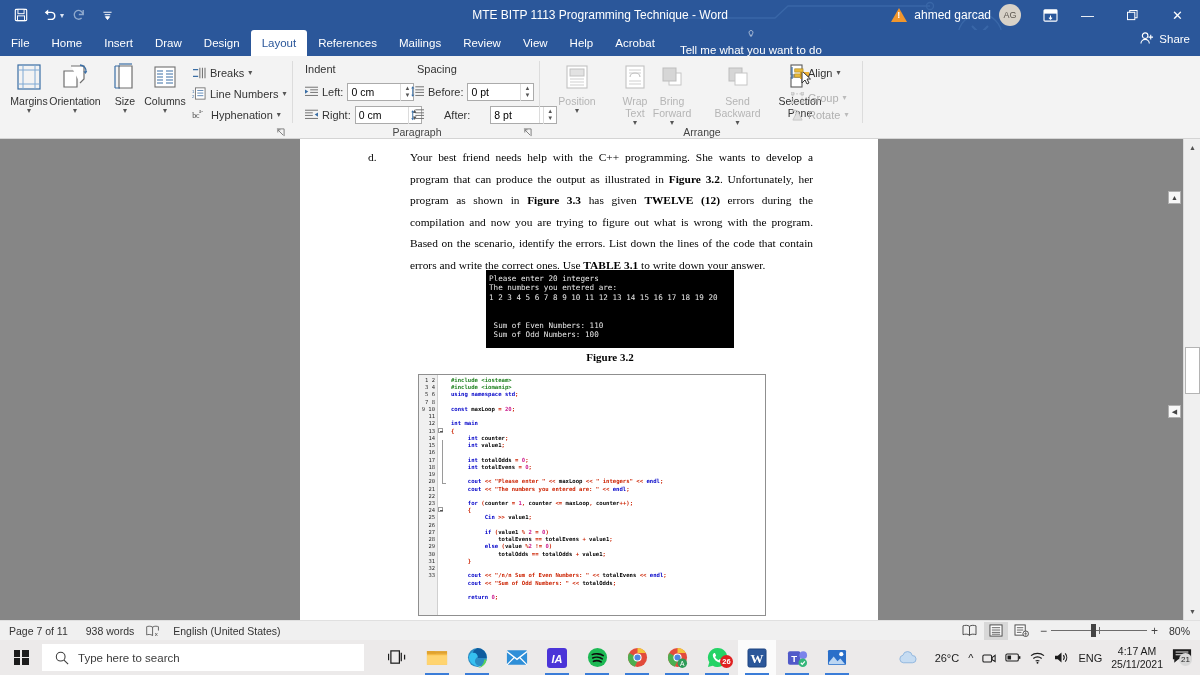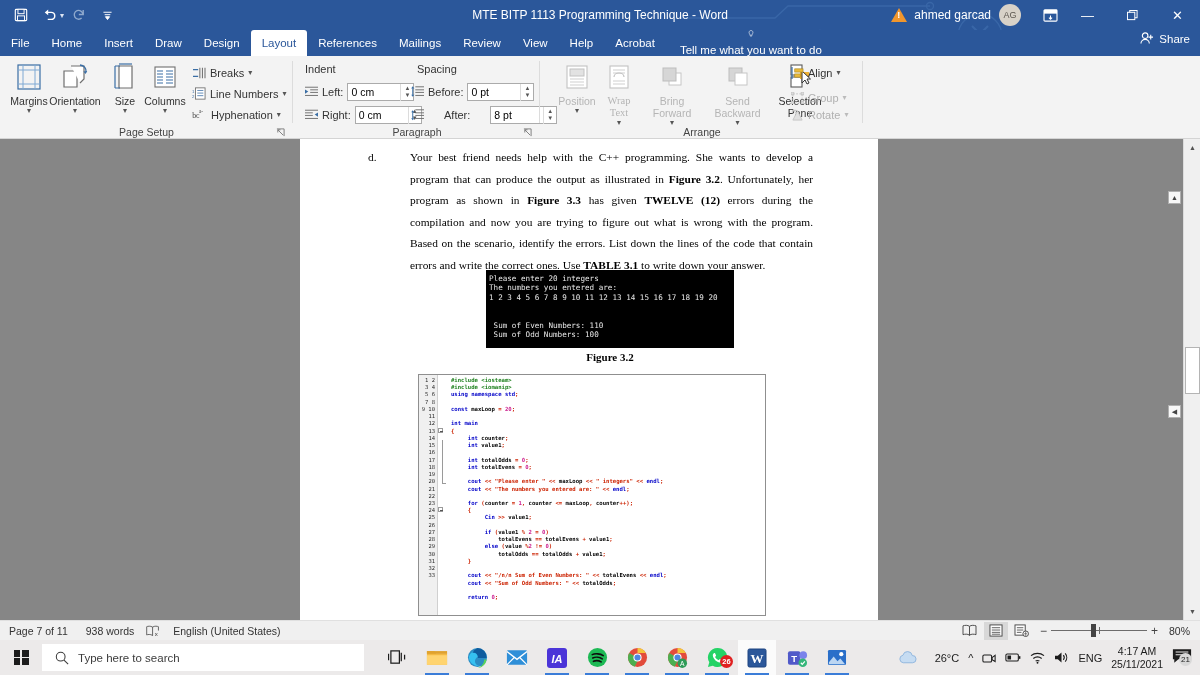--- a/index.html
+++ b/index.html
@@ -426,21 +426,20 @@
       </div>
       <div class="smallrow" style="left:192px; top:49px;">
         <svg width="15" height="13" viewBox="0 0 17 15">
             <text x="0" y="12" font-size="9" font-family="serif" fill="#444">bc</text>
             <text x="8" y="6" font-size="6" font-family="serif" fill="#444">a-</text>
           </svg>
         <span>Hyphenation</span>
         <span class="caret">▾</span>
       </div>
 
-      <div class="rgroup-label">Page Setup</div>
       <div class="dlg-launcher" style="right:8px;">
         <svg width="9" height="9" viewBox="0 0 10 10">
             <path d="M1 1 H9 V9" fill="none" stroke="#777" stroke-width="1"></path>
             <path d="M8 8 L2 2" stroke="#777" stroke-width="1"></path>
             <path d="M2 2 L2 5 M2 2 L5 2" stroke="#777" stroke-width="1"></path>
           </svg>
       </div>
       <div class="rgroup-sep" style="right:0;"></div>
     </div>
 
@@ -526,21 +525,21 @@
         <div class="gl">
           <svg width="26" height="26" viewBox="0 0 26 26">
               <rect x="3" y="2" width="20" height="22" fill="#fff" stroke="#c2c2c2" stroke-width="1.1"></rect>
               <rect x="6" y="5" width="14" height="7" fill="#e2e2e2" stroke="#c2c2c2"></rect>
               <path d="M6 15 H20 M6 18 H20 M6 21 H20" stroke="#cfcfcf" stroke-width="1"></path>
             </svg>
         </div>
         <span>Position</span>
         <span class="cv">▾</span>
       </div>
-      <div class="bigbtn disabled" style="left:52px;font-family:Liberation Serif, serif;">
+      <div class="bigbtn disabled" style="left:68px;">
         <div class="gl">
           <svg width="26" height="26" viewBox="0 0 26 26">
               <rect x="4" y="2" width="18" height="22" fill="#fff" stroke="#c2c2c2" stroke-width="1.1"></rect>
               <path d="M7 6 H19 M7 9 H19" stroke="#cfcfcf"></path>
               <path d="M8 13 a5 4 0 0 1 10 0" fill="none" stroke="#c2c2c2" stroke-width="1.2"></path>
               <path d="M7 17 H19 M7 20 H19" stroke="#cfcfcf"></path>
             </svg>
         </div>
         <span>Wrap<br>Text</span>
         <span class="cv">▾</span>

